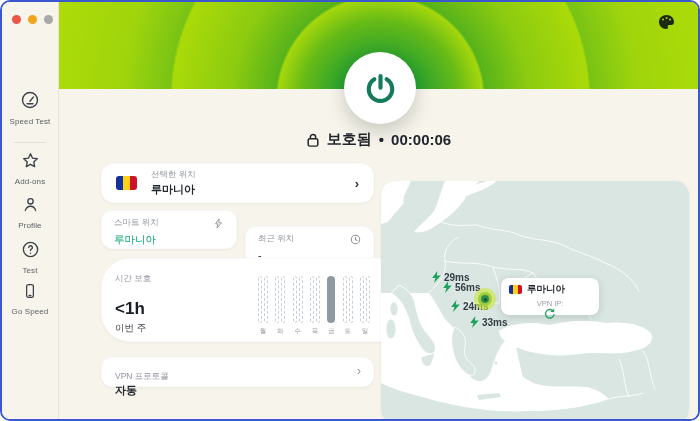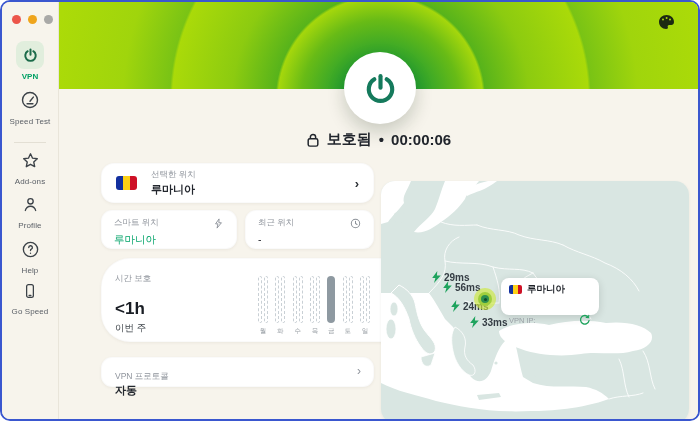--- a/index.html
+++ b/index.html
@@ -35,21 +35,21 @@
     box-shadow:0 1px 3px rgba(80,75,60,.07);border:1px solid rgba(0,0,0,.02);}
   .klabel{font-size:8.5px;color:#8f949c;}
   .kvalue{font-size:11px;font-weight:bold;color:#23272e;}
   #card-selected{left:42px;top:161px;width:273px;height:40px;border-radius:13px;
     display:flex;align-items:center;padding:0 14px;cursor:pointer;}
   .flag{width:21px;height:14px;border-radius:3px;overflow:hidden;display:flex;flex:none;}
   .flag i{flex:1}.flag .b{background:#12309f}.flag .y{background:#fcd116}.flag .r{background:#ce1126}
   .sel-text{margin-left:14px;display:flex;flex-direction:column;gap:1px;}
   .chev{margin-left:auto;font-size:13px;color:#2c3036;font-weight:bold;}
   #card-smart{left:42px;top:208px;width:136px;height:39px;padding:6px 12px;cursor:pointer;}
-  #card-recent{left:186px;top:208px;width:129px;height:39px;padding:6px 12px;cursor:pointer;}
+  #card-recent{left:186px;top:224px;width:129px;height:39px;padding:6px 12px;cursor:pointer;}
   .mini-head{display:flex;justify-content:space-between;align-items:center;}
   .green-val{font-size:10.5px;color:#00a368;margin-top:4px;}
   .dark-val{font-size:10.5px;color:#23272e;margin-top:4px;}
   #card-time{left:42px;top:256px;width:330px;height:84px;padding:8px 13px;border-radius:29px;}
   .big-val{position:absolute;left:13px;top:40px;font-size:17px;font-weight:bold;color:#191d24;}
   .sub-val{position:absolute;left:13px;top:63px;font-size:9.5px;color:#3c4248;}
   .bars{position:absolute;left:156px;top:17px;width:112px;display:flex;justify-content:space-between;}
   .bgroup{display:flex;flex-direction:column;align-items:center;gap:4px;}
   .pills{display:flex;gap:2px;height:47px;}
   .pill{width:4px;box-sizing:border-box;border:1px dashed #c9d0d5;border-radius:4px;}
@@ -67,46 +67,37 @@
   .conn{position:absolute;left:93px;top:107px;width:22px;height:22px;}
   .conn .o{position:absolute;inset:0;border-radius:50%;background:rgba(205,232,62,.65);}
   .conn .m{position:absolute;inset:4px;border-radius:50%;background:#a0cf3d;}
   .conn .c{position:absolute;inset:7px;border-radius:50%;background:#2c8f4e;}
   .conn .d{position:absolute;inset:9.5px;border-radius:50%;background:#0e4d2c;}
   .tooltip{position:absolute;left:120px;top:97px;width:98px;height:37px;background:#fff;border-radius:8px;
     box-shadow:0 2px 8px rgba(0,0,0,.14);padding:5px 8px;box-sizing:border-box;}
   .tt-row1{display:flex;align-items:center;gap:5px;}
   .tt-flag{width:13px;height:9px;border-radius:2px;overflow:hidden;display:flex;flex:none;}
   .tt-country{font-size:9.5px;font-weight:bold;color:#1d2128;}
-  .tt-row2{display:flex;align-items:center;justify-content:space-between;margin-top:18px;}
+  .tt-row2{display:flex;align-items:center;justify-content:space-between;margin-top:3px;flex-direction:column;}
   .tt-ip{font-size:7.5px;color:#9aa0a6;}
   .tt-refresh{cursor:pointer;display:grid;place-items:center;}
 </style>
 </head>
 <body>
 
 <div class="stage">
   <div class="window">
 
     <aside class="sidebar">
       <div class="traffic">
         <span class="dot red"></span>
         <span class="dot amber"></span>
         <span class="dot gray"></span>
       </div>
 
-      <div class="ni active" id="ni-vpn">
-        <span class="vpn-tile">
-          <svg width="17" height="17" viewBox="0 0 24 24" fill="none" stroke="#1b6b4a" stroke-width="2.8" stroke-linecap="round">
-            <path d="M12 3.5v7.5"></path>
-              <path d="M8.1 5.9a7.4 7.4 0 1 0 7.8 0"></path>
-          </svg>
-        </span>
-        <span class="lbl">VPN</span>
-      </div>
 
       <div class="ni" id="ni-speed">
         <span>
           <svg width="20" height="20" viewBox="0 0 24 24" fill="none" stroke="#3c4248" stroke-width="1.7" stroke-linecap="round">
             <circle cx="12" cy="12" r="9"></circle>
               <path d="M12 13.5 16 8.5"></path>
               <path d="M8.5 16.5h7"></path>
           </svg>
         </span>
         <span class="lbl">Speed Test</span>
@@ -134,21 +125,21 @@
       </div>
 
       <div class="ni" id="ni-help">
         <span>
           <svg width="19" height="19" viewBox="0 0 24 24" fill="none" stroke="#3c4248" stroke-width="1.7" stroke-linecap="round">
             <circle cx="12" cy="12" r="9"></circle>
               <path d="M9.8 9.5a2.3 2.3 0 1 1 3.3 2.1c-.8.4-1.1.9-1.1 1.8"></path>
               <path d="M12 16.6v.2"></path>
           </svg>
         </span>
-        <span class="lbl">Help</span>
+        <span class="lbl">Test</span>
       </div>
 
       <div class="ni" id="ni-gomobile">
         <span>
           <svg width="18" height="18" viewBox="0 0 24 24" fill="none" stroke="#3c4248" stroke-width="1.7" stroke-linecap="round">
             <rect x="7.5" y="3.5" width="9" height="17" rx="2.5"></rect>
               <path d="M10.8 18h2.4"></path>
           </svg>
         </span>
         <span class="lbl">Go Speed</span>

